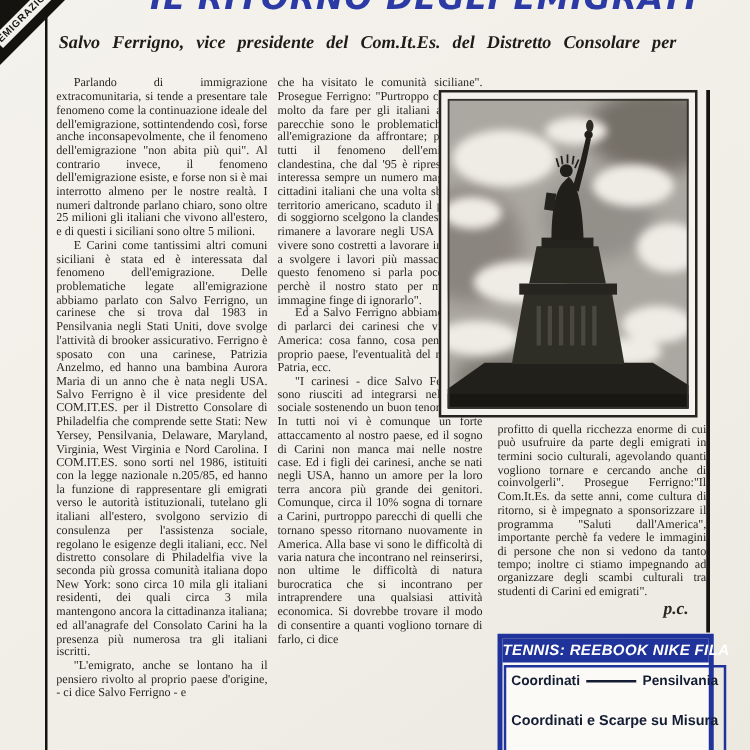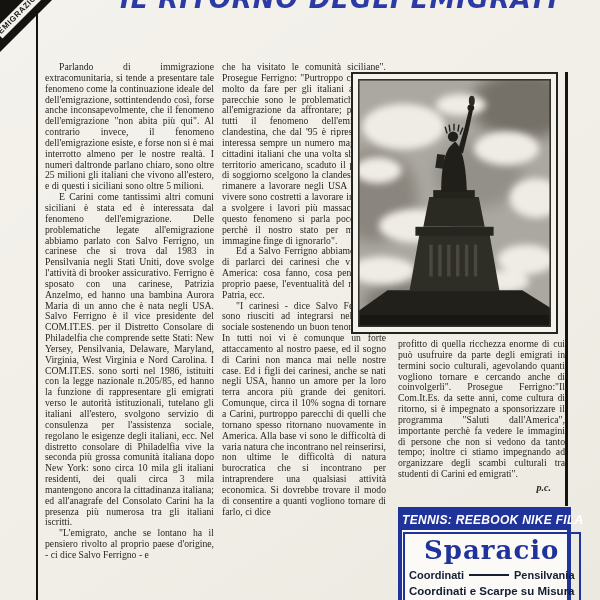--- a/index.html
+++ b/index.html
@@ -28,21 +28,21 @@
     font-weight:bold;font-style:italic;font-size:14.5px;line-height:18px;color:#1f1c18;}
   .subtitle .l{text-align:justify;text-align-last:justify;word-spacing:2px;}
   
   .col{position:absolute;top:62px;overflow:hidden;font-size:9.7px;line-height:10.85px;
     text-align:justify;color:#2a2723;}
   .col p{margin:0;}
   .col p.ind{text-indent:14px;}
   #col1{left:45px;width:169px;height:523px;}
   #col2{left:222px;width:164px;height:523px;}
   #col3{left:398px;top:339px;width:167px;height:168px;}
-  .byline{text-align:right;font-weight:bold;font-style:italic;font-size:10px;margin-top:3px;padding-right:14px;}
+  .byline{text-align:right;font-weight:bold;font-style:italic;font-size:14px;margin-top:3px;padding-right:14px;}
   
   .photo-frame{position:absolute;left:351px;top:72px;width:207px;height:262px;
     border:2px solid #26231e;background:#f4f2ec;padding:5px;box-sizing:border-box;}
   .photo-frame svg{display:block;width:100%;height:100%;}
   
   .ad{position:absolute;left:398px;top:507px;width:173px;height:110px;
     border:4px solid #20339b;background:#fbfaf6;box-sizing:border-box;
     font-family:"Liberation Sans",sans-serif;}
   .ad .banner{height:19px;background:#20339b;color:#ffffff;font-weight:bold;font-style:italic;
     font-size:12px;line-height:19px;text-align:center;letter-spacing:.3px;white-space:nowrap;}
@@ -50,37 +50,38 @@
   .ad .vstrip{width:14px;font-weight:bold;font-style:italic;font-size:8.5px;letter-spacing:1px;
     overflow:hidden;}
   .ad .vleft{color:#20339b;background:#fbfaf6;writing-mode:vertical-rl;transform:rotate(180deg);
     padding-bottom:2px;text-align:left;}
   .ad .vright{color:#ffffff;background:#20339b;writing-mode:vertical-rl;padding-top:2px;}
   .ad .inner{flex:1;border:2px solid #20339b;margin:2px 1px;padding:1px 4px 0 4px;}
   .ad .shop{font-family:"DejaVu Serif",serif;font-weight:bold;font-size:26px;line-height:30px;
     color:#20339b;text-align:center;letter-spacing:1px;}
   .ad .l1{display:flex;align-items:center;color:#141d33;font-weight:bold;font-size:11px;margin-top:4px;}
   .ad .l1 .dash{flex:1;border-top:2.5px solid #141d33;margin:0 5px;}
-  .ad .l2{color:#141d33;font-weight:bold;font-size:11.5px;text-align:right;margin-top:4px;white-space:nowrap;}
+  .ad .l2{color:#141d33;font-weight:bold;font-size:11.5px;text-align:right;margin-top:20px;white-space:nowrap;}
 </style>
 </head>
 <body>
 
 <div id="page">
 
   <div class="left-rule"></div>
 
   <div class="corner">
     <div class="tri"></div>
     <div class="band">EMIGRAZIONE</div>
   </div>
 
   <div class="title">IL RITORNO DEGLI EMIGRATI</div>
 
   <div class="subtitle">
+    <div class="l">Salvo Ferrigno, vice presidente del Com.It.Es. del Distretto Consolare per</div>
   </div>
 
   <div class="col" id="col1">
     <p class="ind">Parlando di immigrazione extracomunitaria, si tende a presentare tale fenomeno come la continuazione ideale del dell'emigrazione, sottintendendo così, forse anche inconsapevolmente, che il fenomeno dell'emigrazione "non abita più qui". Al contrario invece, il fenomeno dell'emigrazione esiste, e forse non si è mai interrotto almeno per le nostre realtà. I numeri daltronde parlano chiaro, sono oltre 25 milioni gli italiani che vivono all'estero, e di questi i siciliani sono oltre 5 milioni.</p>
     <p class="ind">E Carini come tantissimi altri comuni siciliani è stata ed è interessata dal fenomeno dell'emigrazione. Delle problematiche legate all'emigrazione abbiamo parlato con Salvo Ferrigno, un carinese che si trova dal 1983 in Pensilvania negli Stati Uniti, dove svolge l'attività di brooker assicurativo. Ferrigno è sposato con una carinese, Patrizia Anzelmo, ed hanno una bambina Aurora Maria di un anno che è nata negli USA. Salvo Ferrigno è il vice presidente del COM.IT.ES. per il Distretto Consolare di Philadelfia che comprende sette Stati: New Yersey, Pensilvania, Delaware, Maryland, Virginia, West Virginia e Nord Carolina. I COM.IT.ES. sono sorti nel 1986, istituiti con la legge nazionale n.205/85, ed hanno la funzione di rappresentare gli emigrati verso le autorità istituzionali, tutelano gli italiani all'estero, svolgono servizio di consulenza per l'assistenza sociale, regolano le esigenze degli italiani, ecc. Nel distretto consolare di Philadelfia vive la seconda più grossa comunità italiana dopo New York: sono circa 10 mila gli italiani residenti, dei quali circa 3 mila mantengono ancora la cittadinanza italiana; ed all'anagrafe del Consolato Carini ha la presenza più numerosa tra gli italiani iscritti.</p>
     <p class="ind">"L'emigrato, anche se lontano ha il pensiero rivolto al proprio paese d'origine, - ci dice Salvo Ferrigno - e</p>
   </div>
 
   <div class="col" id="col2">
     <p>che ha visitato le comunità siciliane". Prosegue Ferrigno: "Purtroppo c'è ancora molto da fare per gli italiani all'estero, parecchie sono le problematiche legate all'emigrazione da affrontare; primo fra tutti il fenomeno dell'emigrazione clandestina, che dal '95 è ripreso, e che interessa sempre un numero maggiore di cittadini italiani che una volta sbarcati in territorio americano, scaduto il permesso di soggiorno scelgono la clandestinità per rimanere a lavorare negli USA dove per vivere sono costretti a lavorare in nero ed a svolgere i lavori più massacranti. Di questo fenomeno si parla poco, anche perchè il nostro stato per motivi di immagine finge di ignorarlo".</p>
@@ -148,21 +149,20 @@
   <div class="col" id="col3">
     <p>profitto di quella ricchezza enorme di cui può usufruire da parte degli emigrati in termini socio culturali, agevolando quanti vogliono tornare e cercando anche di coinvolgerli". Prosegue Ferrigno:"Il Com.It.Es. da sette anni, come cultura di ritorno, si è impegnato a sponsorizzare il programma "Saluti dall'America", importante perchè fa vedere le immagini di persone che non si vedono da tanto tempo; inoltre ci stiamo impegnando ad organizzare degli scambi culturali tra studenti di Carini ed emigrati".</p>
     <div class="byline">p.c.</div>
   </div>
 
   <div class="ad">
     <div class="banner">TENNIS: REEBOOK NIKE FILA</div>
     <div class="row">
       <div class="vstrip vleft">RANIGUY LA ROCHE</div>
       <div class="inner">
-        <div class="shop">Sparacio</div>
         <div class="l1">
           <span>Coordinati</span>
           <span class="dash"></span>
           <span>Pensilvania</span>
         </div>
         <div class="l2">Coordinati e Scarpe su Misura</div>
       </div>
       <div class="vstrip vright">SCARPE: OAIK LEV</div>
     </div>
   </div>

